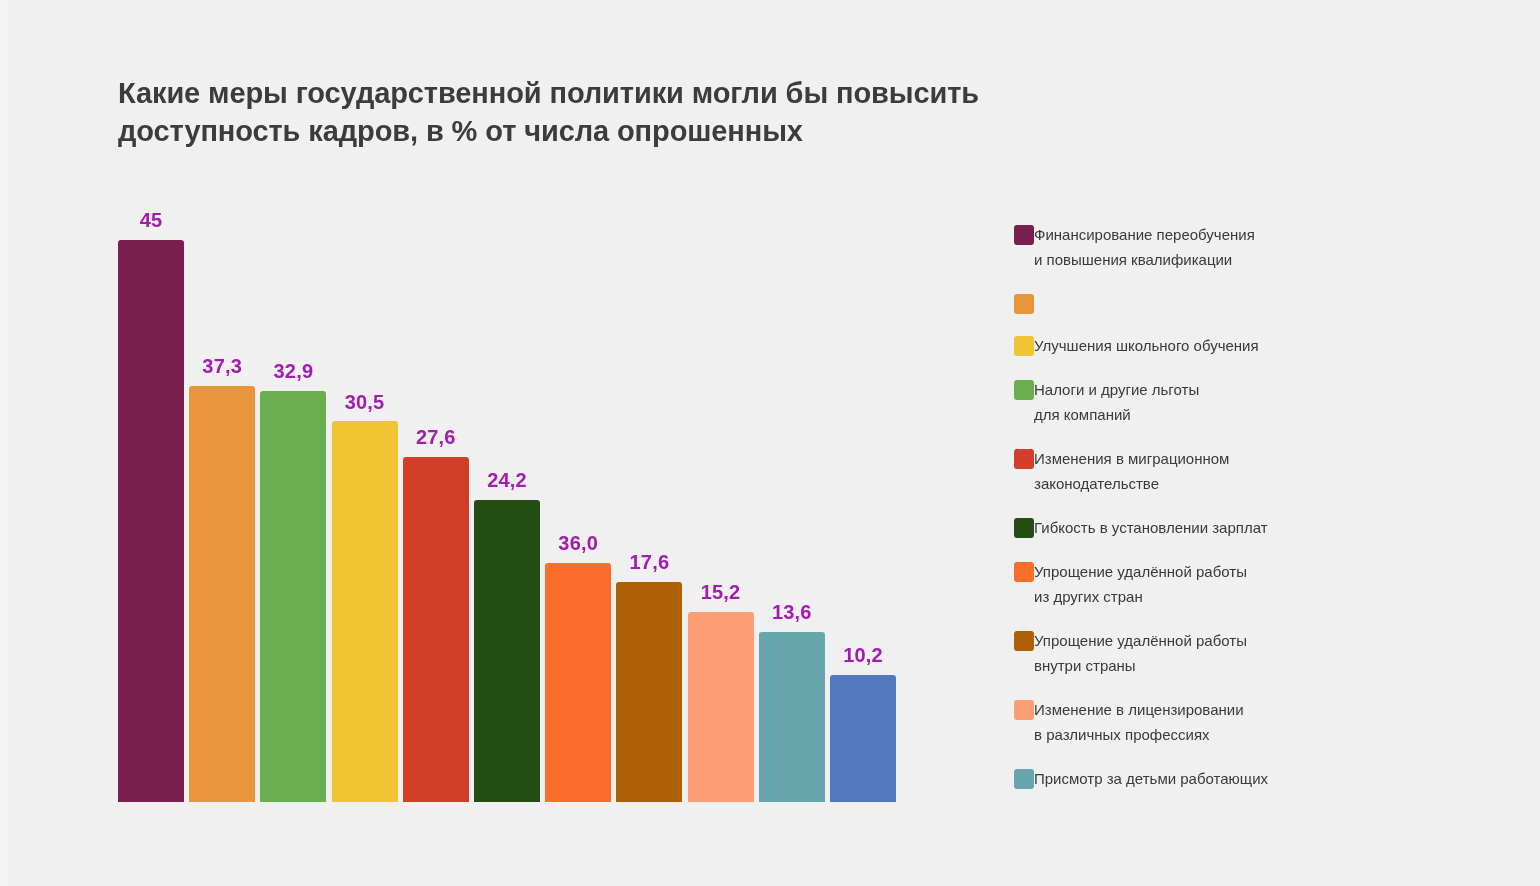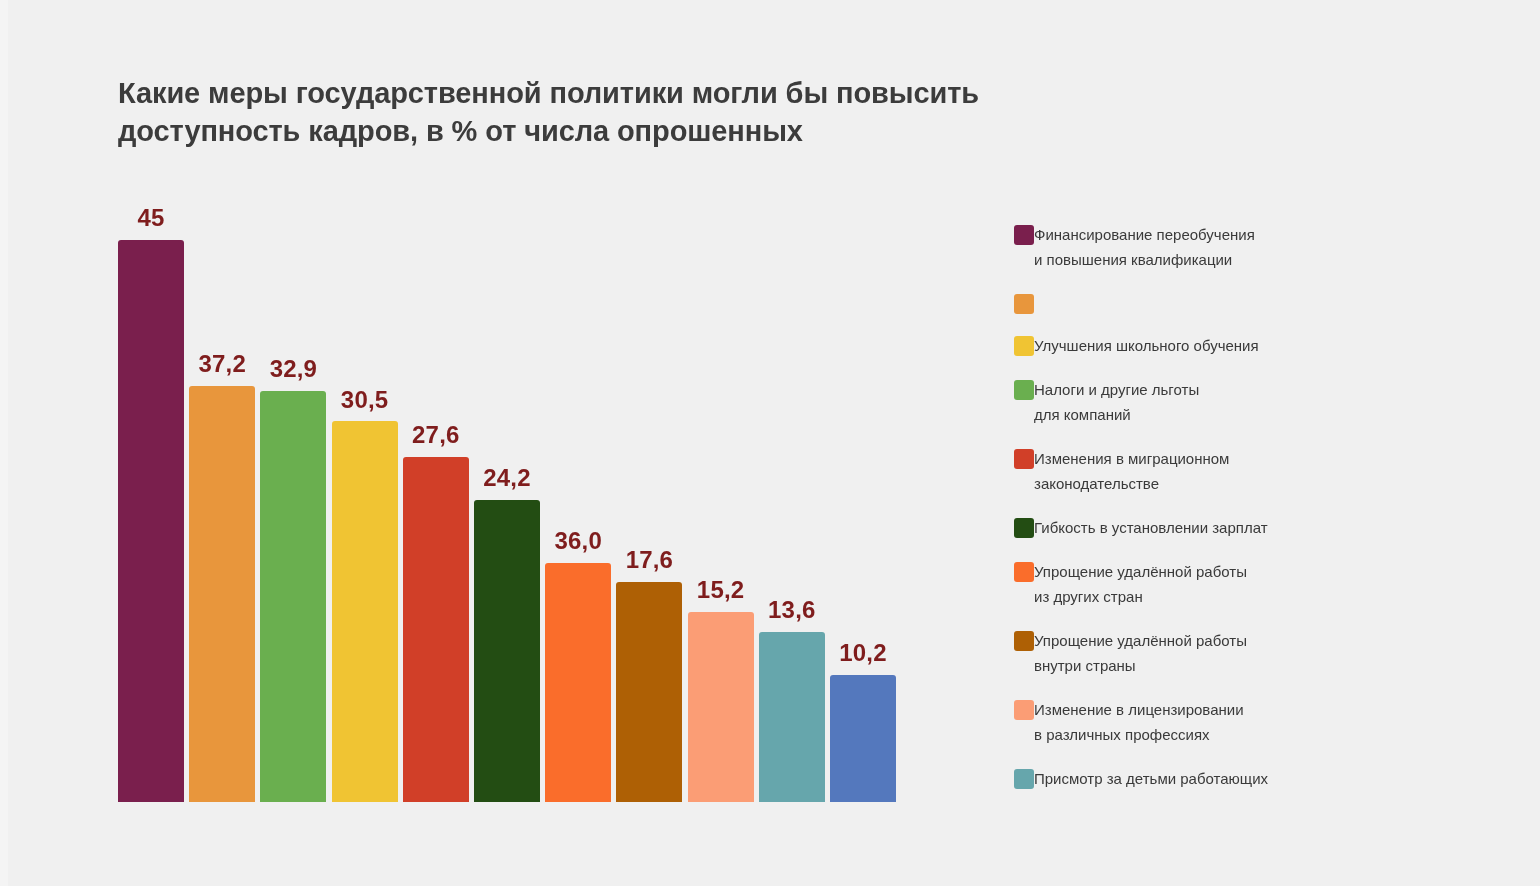--- a/index.html
+++ b/index.html
@@ -55,23 +55,23 @@
     bottom: 0;
     left: 0;
     width: 66px;
     border-radius: 3px 3px 0 0;
   }
   .bar-value {
     position: absolute;
     left: -9px;
     width: 84px;
     text-align: center;
-    font-size: 24px;
+    font-size: 20px;
     font-weight: bold;
-    color: #7f1d1d;
+    color: #a21caf;
     letter-spacing: 0.2px;
   }
   #legend {
     position: absolute;
     left: 1014px;
     top: 222px;
     width: 430px;
   }
   .legend-item {
     display: flex;
@@ -102,21 +102,21 @@
   <div id="chart-title">Какие меры государственной политики могли бы повысить
 доступность кадров, в % от числа опрошенных</div>
 
   <div id="plot-area">
       <div class="bar-col" style="left: 0px;">
         <div class="bar" title="Финансирование переобучения и повышения квалификации" style="height: 562px; background: rgb(122, 31, 77);"></div>
         <div class="bar-value" style="bottom: 570px;">45</div>
       </div>
       <div class="bar-col" style="left: 71.2px;">
         <div class="bar" title="Гибкость найма и увольнения" style="height: 415.88px; background: rgb(232, 150, 60);"></div>
-        <div class="bar-value" style="bottom: 423.88px;">37,2</div>
+        <div class="bar-value" style="bottom: 423.88px;">37,3</div>
       </div>
       <div class="bar-col" style="left: 142.4px;">
         <div class="bar" title="Налоги и другие льготы для компаний" style="height: 410.884px; background: rgb(106, 175, 79);"></div>
         <div class="bar-value" style="bottom: 418.884px;">32,9</div>
       </div>
       <div class="bar-col" style="left: 213.6px;">
         <div class="bar" title="Улучшения школьного обучения" style="height: 380.911px; background: rgb(240, 196, 51);"></div>
         <div class="bar-value" style="bottom: 388px;">30,5</div>
       </div>
       <div class="bar-col" style="left: 284.8px;">

